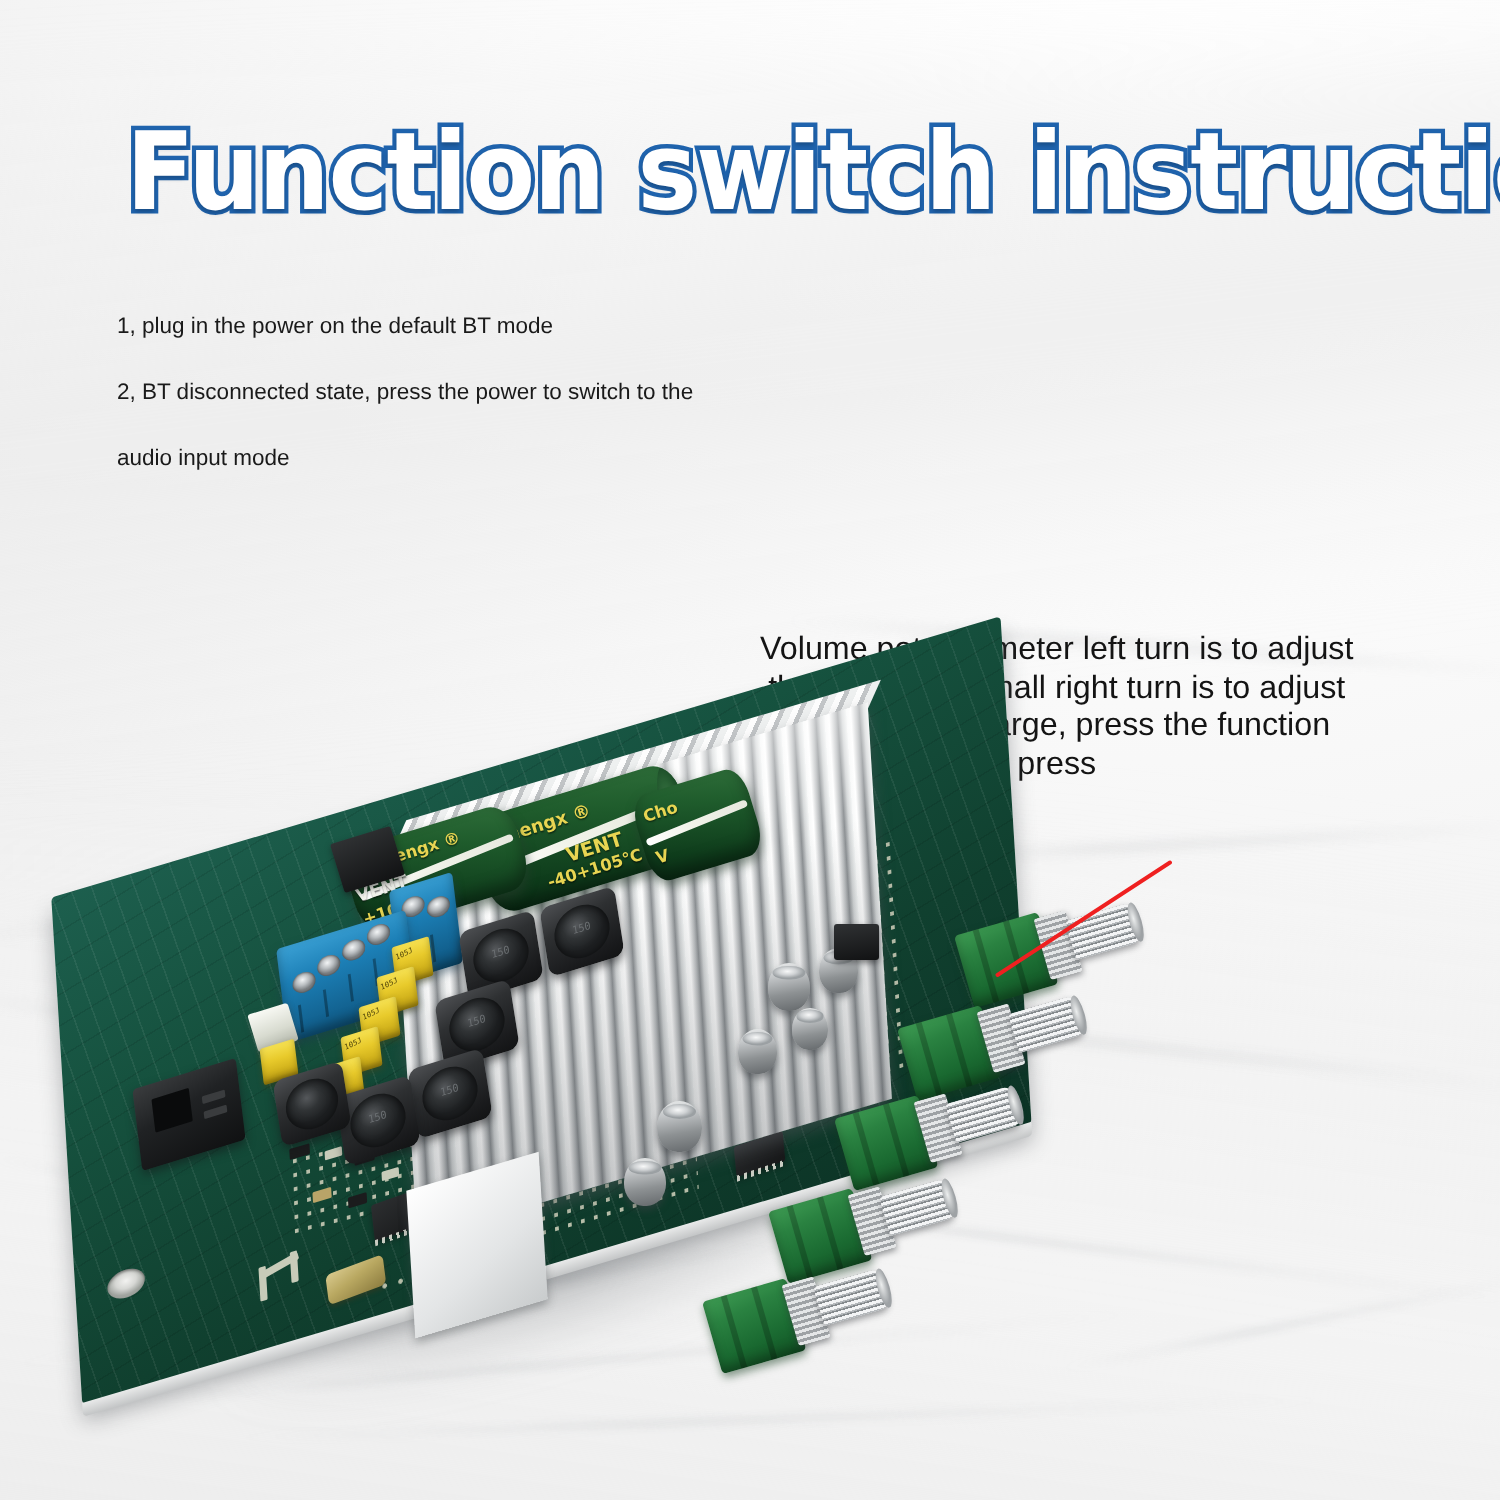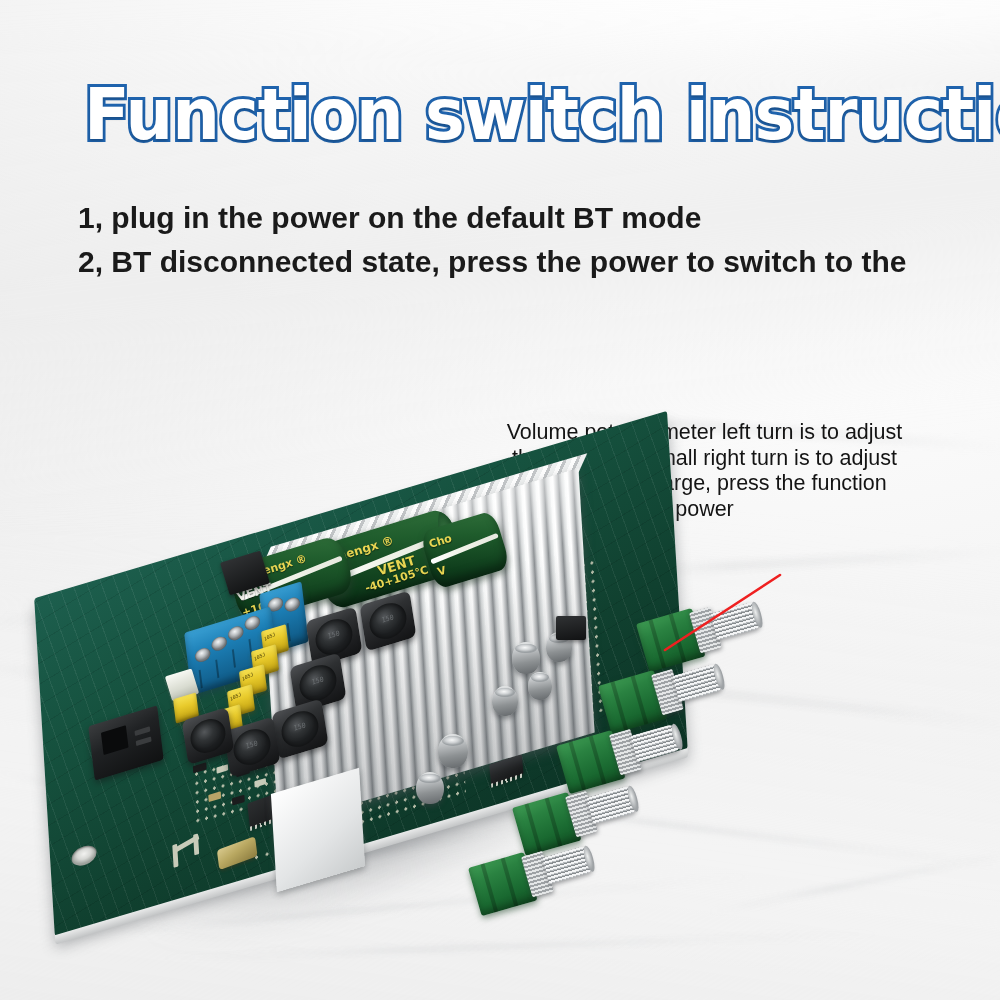--- a/index.html
+++ b/index.html
@@ -50,26 +50,25 @@
     paint-order:stroke fill;
     text-shadow:0 2px 3px rgba(0,0,0,.22);
     white-space:nowrap;
   }
 
   
   .instructions{
     position:absolute;left:78px;top:196px;width:840px;
   }
   .instructions .line{
-    font-size:30px;
+    font-size:15px;
     color:#1a1a1a;
     line-height:44px;
     white-space:nowrap;
     font-family:"Liberation Sans", sans-serif;
-    font-weight:bold;
   }
 
   
   .callout{
     position:absolute;left:432px;top:420px;width:545px;
     text-align:center;
     font-size:21.5px;line-height:25.5px;
     color:#141414;
     font-family:"Liberation Sans", sans-serif;
   }
@@ -332,27 +331,28 @@
     <div class="marble-vein" style="left:420px;top:830px;width:600px;transform:rotate(7deg);"></div>
     <div class="marble-vein" style="left:-20px;top:810px;width:380px;transform:rotate(13deg);"></div>
     <div class="marble-vein" style="left:700px;top:880px;width:340px;transform:rotate(-11deg);"></div>
   </div>
 
   <div class="headline">Function switch instruction</div>
 
   <div class="instructions">
     <div class="line">1, plug in the power on the default BT mode</div>
     <div class="line">2, BT disconnected state, press the power to switch to the</div>
+    <div class="line">audio input mode</div>
   </div>
 
   <div class="callout">
     <span class="cline">Volume potentiometer left turn is to adjust</span>
     <span class="cline">the volume of small right turn is to adjust</span>
     <span class="cline">the volume of large, press the function</span>
-    <span class="cline">power</span>
+    <span class="cline">press</span>
   </div>
 
   <div class="board-wrap">
 
     <div class="board-drop"></div>
 
     <div class="pcb">
       <div class="traces"></div>
       <div class="pcb-edge"></div>
       <div class="mount-hole" style="left:22px;top:252px;"></div>

